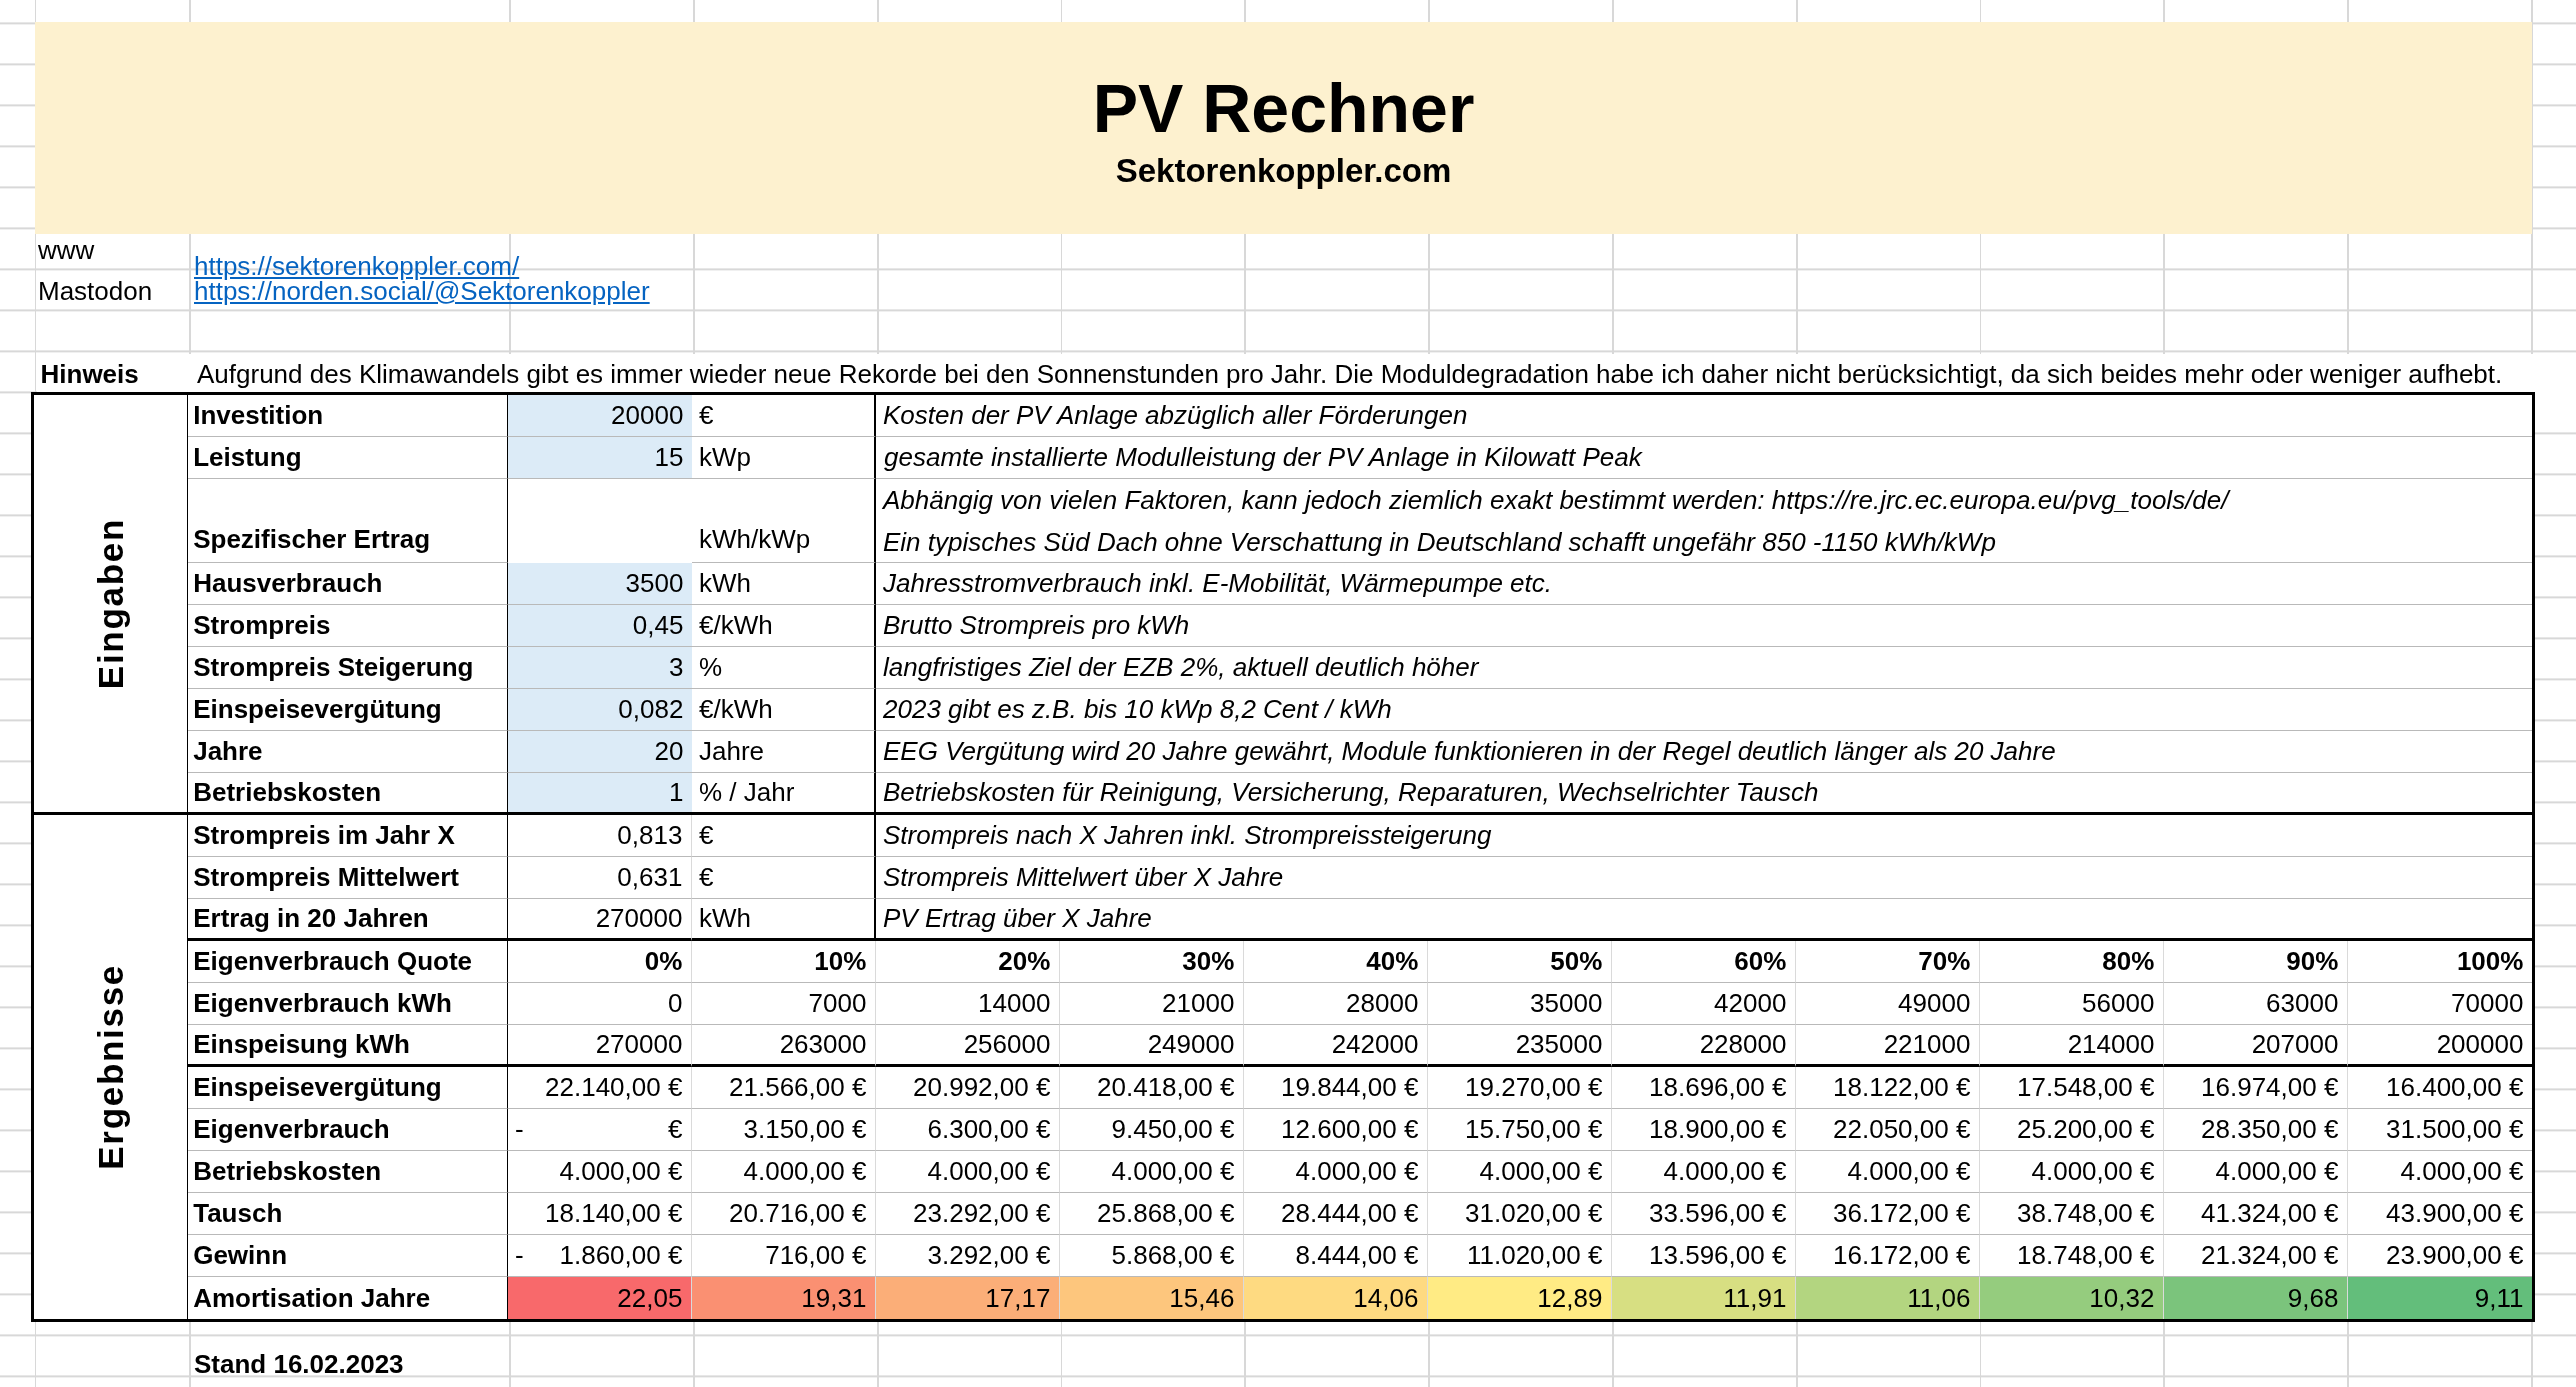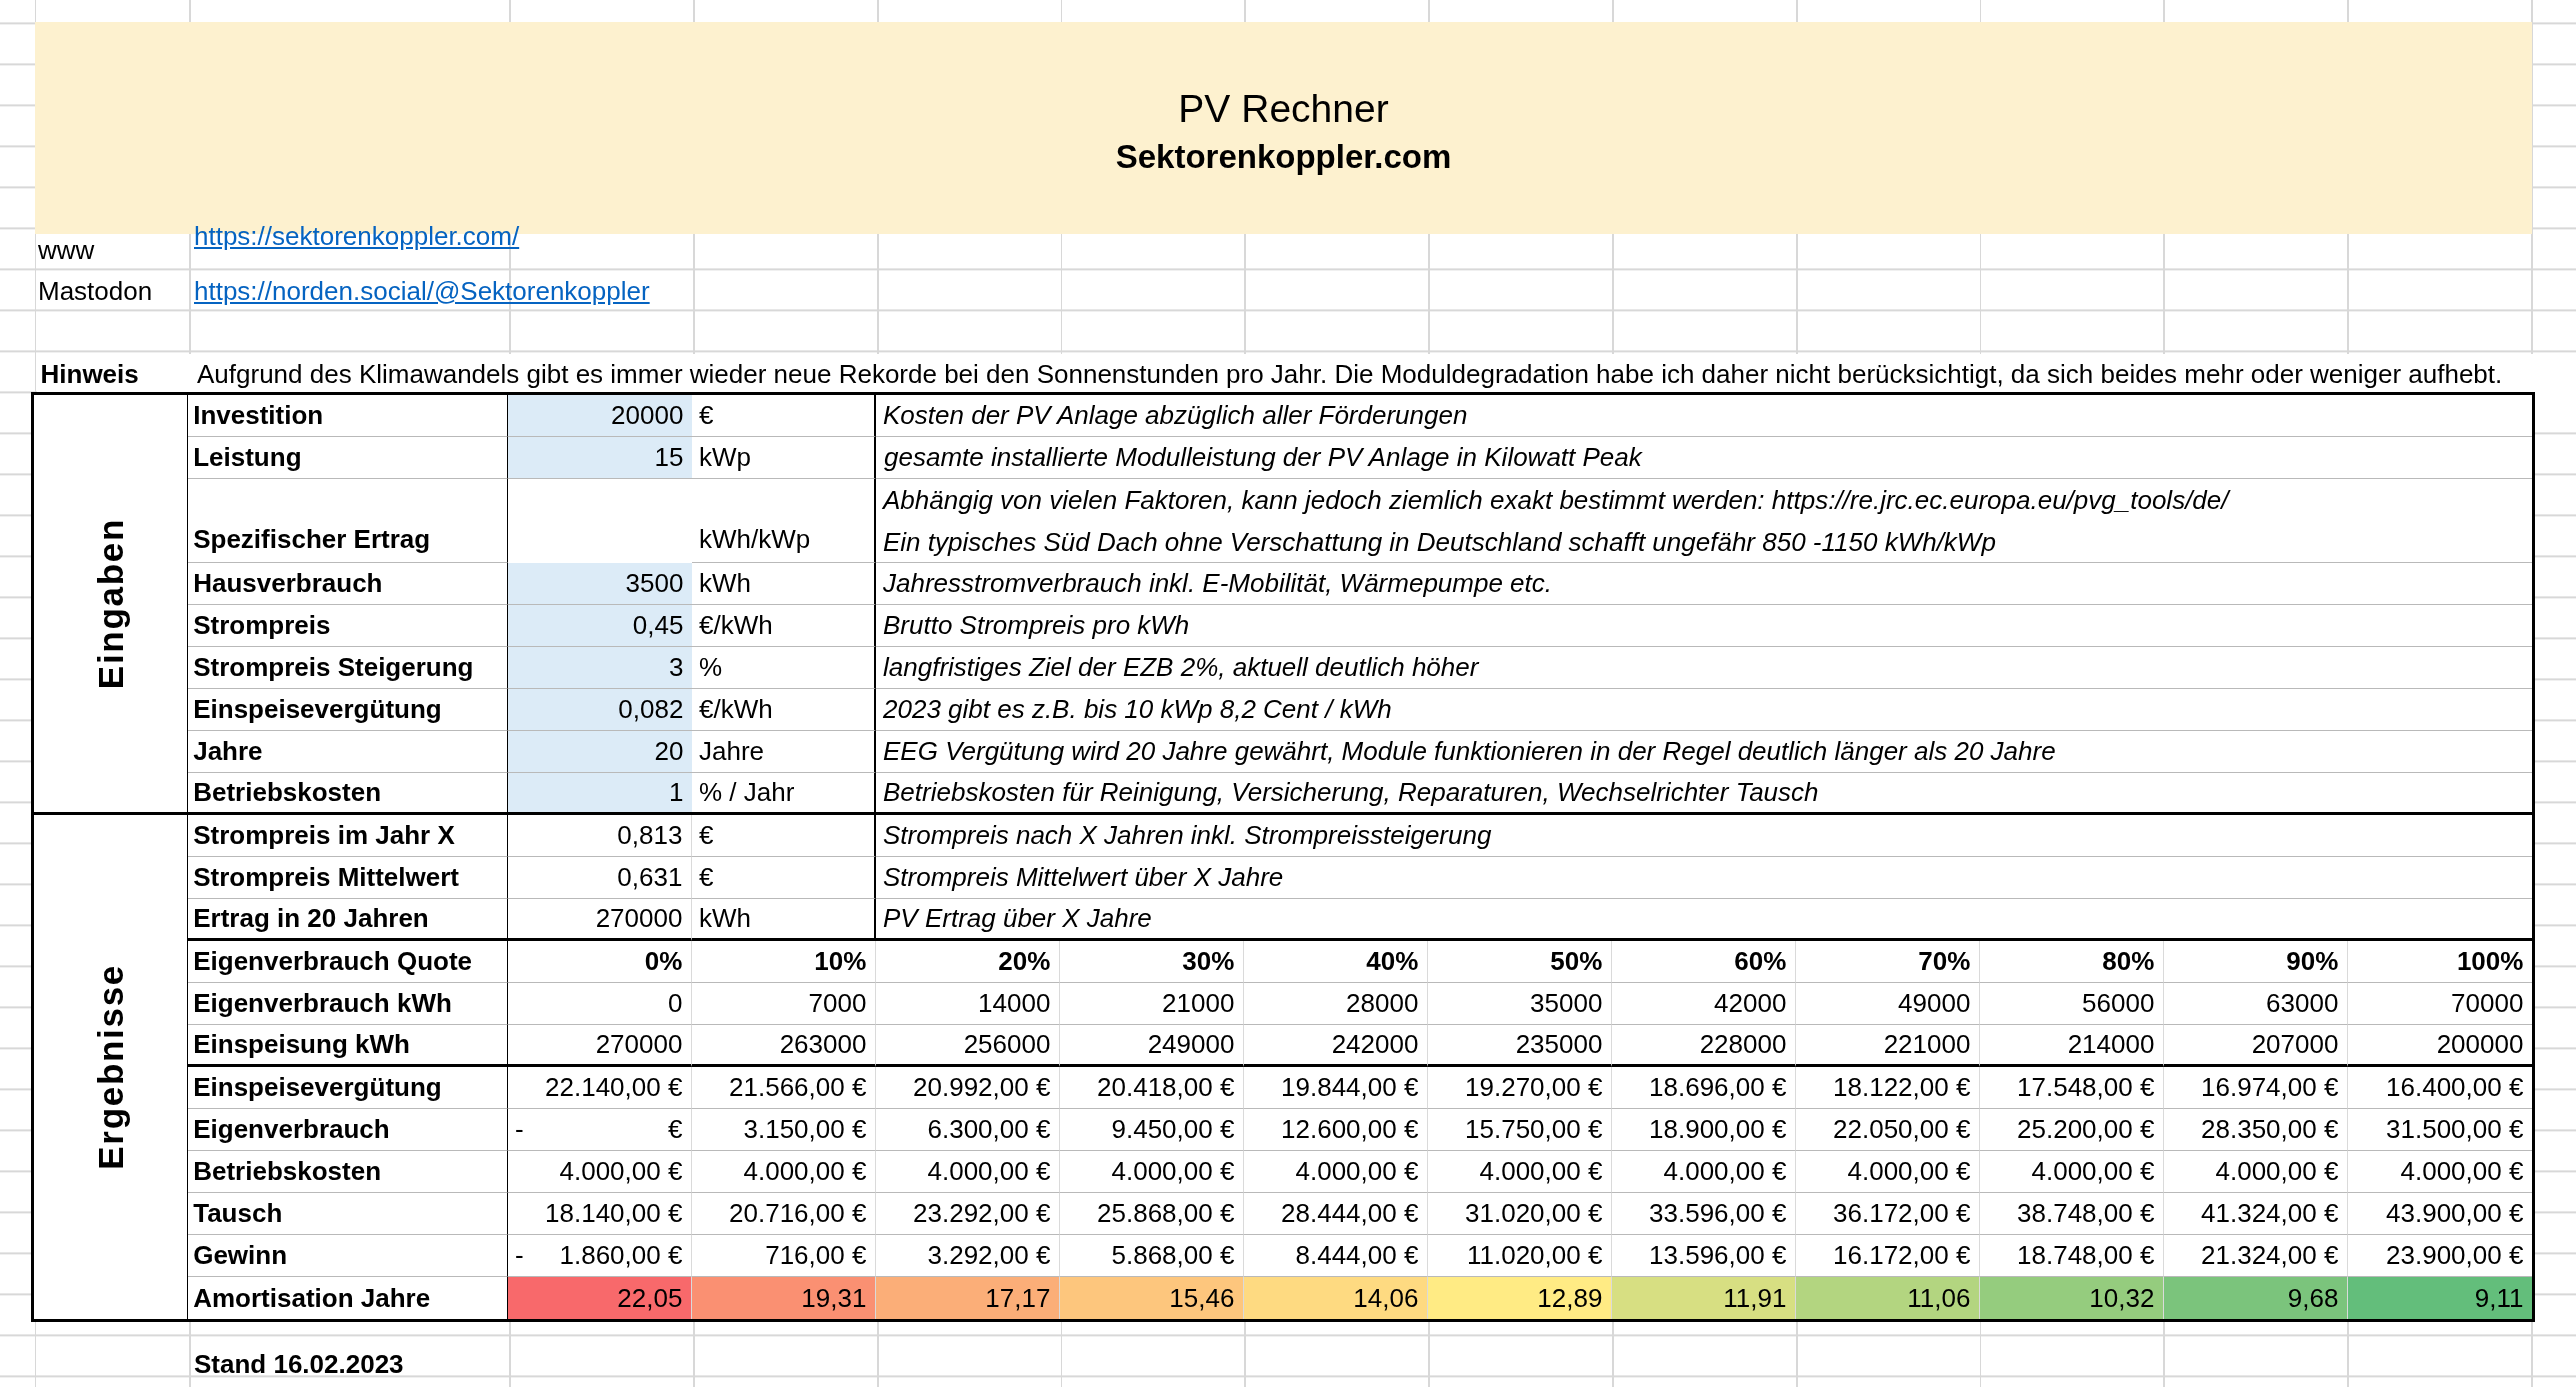--- a/index.html
+++ b/index.html
@@ -26,21 +26,21 @@
         transparent 2349px 2531px, #d8d8d8 2531px 2533px,
         transparent 2533px),
       repeating-linear-gradient(180deg, #d8d8d8 0 1.7px, transparent 1.7px 41px);
     background-position: 0 0, 0 22.4px;
   }
 
   
   .banner { position:absolute; left:35px; top:22.4px; width:2497px; height:212px;
             display:flex; flex-direction:column; align-items:center; justify-content:center;
             gap:12px; padding-top:5.2px; box-sizing:border-box; }
-  .banner-title { font-size:39px; font-weight:normal; line-height:1; }
+  .banner-title { font-size:68px; font-weight:bold; line-height:1; }
   .banner-sub   { font-size:33px; font-weight:bold; line-height:1; }
 
   
   .rowline { position:absolute; height:41px; line-height:41px; font-size:26px; white-space:nowrap; }
   .a-col { left:38px; }
   .b-col { left:194px; }
   a.sheet-link { color:#0563c1; text-decoration:underline; cursor:pointer; }
 
   
   .hinweis-row { position:absolute; left:37px; top:354px; width:2541px; height:41px;
@@ -88,21 +88,21 @@
 <body>
 
 <div id="sheet">
 
   <div class="banner" id="banner" style="background: rgb(253, 241, 207);">
     <div class="banner-title">PV Rechner</div>
     <div class="banner-sub">Sektorenkoppler.com</div>
   </div>
 
   <div class="rowline a-col" style="top:230px;">www</div>
-  <a class="rowline b-col sheet-link" style="top:216px;">https://sektorenkoppler.com/</a>
+  <a class="rowline b-col sheet-link" style="top:246px;">https://sektorenkoppler.com/</a>
   <div class="rowline a-col" style="top:271px;">Mastodon</div>
   <a class="rowline b-col sheet-link" style="top:271px;">https://norden.social/@Sektorenkoppler</a>
 
   <div class="hinweis-row">
     <div class="hinweis-label">Hinweis</div>
     <div class="hinweis-text">Aufgrund des Klimawandels gibt es immer wieder neue Rekorde bei den Sonnenstunden pro Jahr. Die Moduldegradation habe ich daher nicht berücksichtigt, da sich beides mehr oder weniger aufhebt.</div>
   </div>
 
   <div id="main-table">
       <div class="cell vlabel br-b2 bb-k" style="grid-area: 1 / 1 / 10;">

